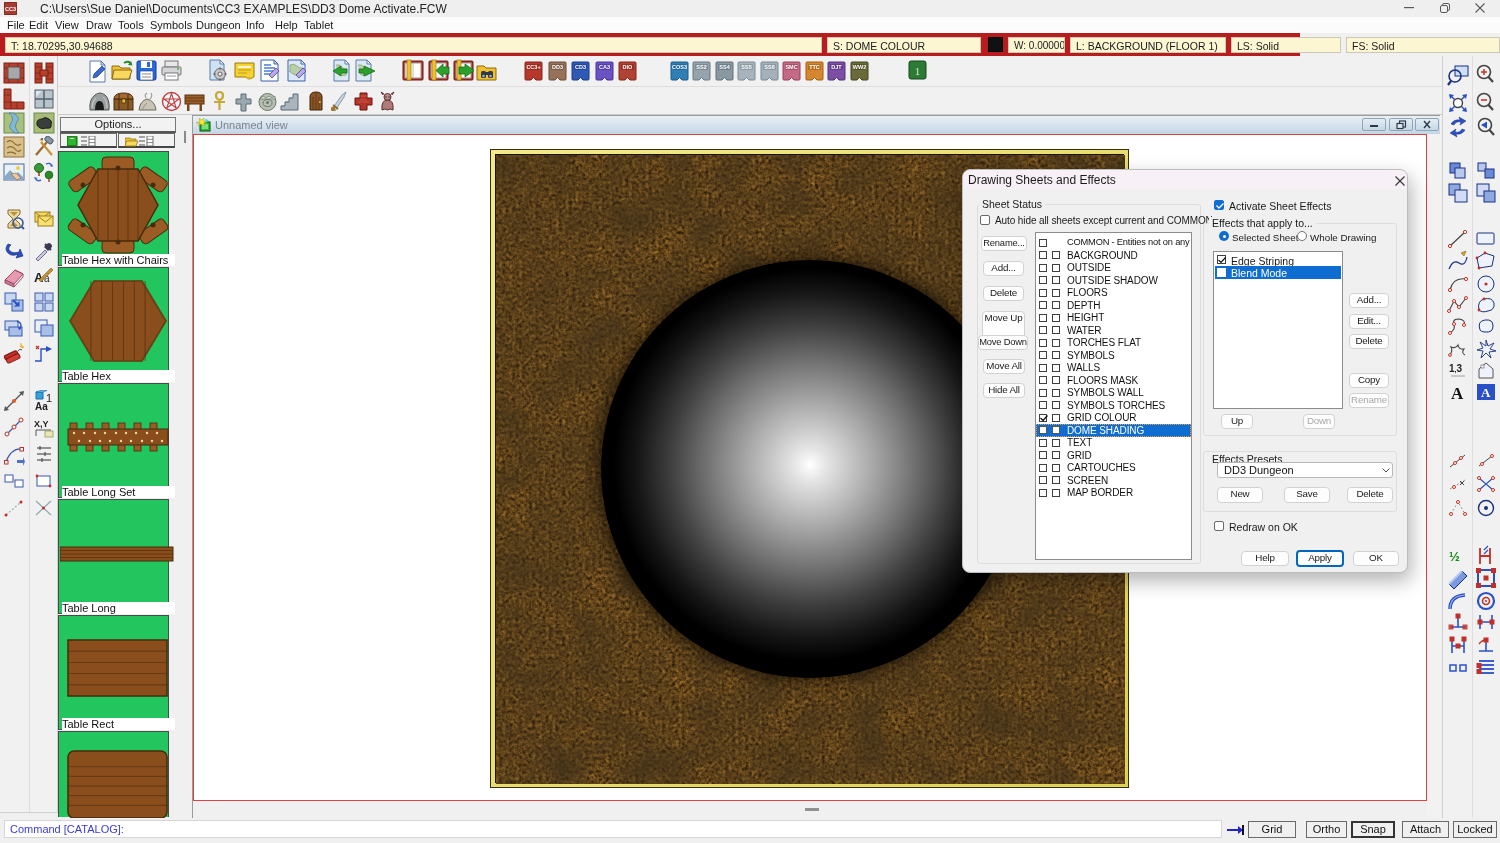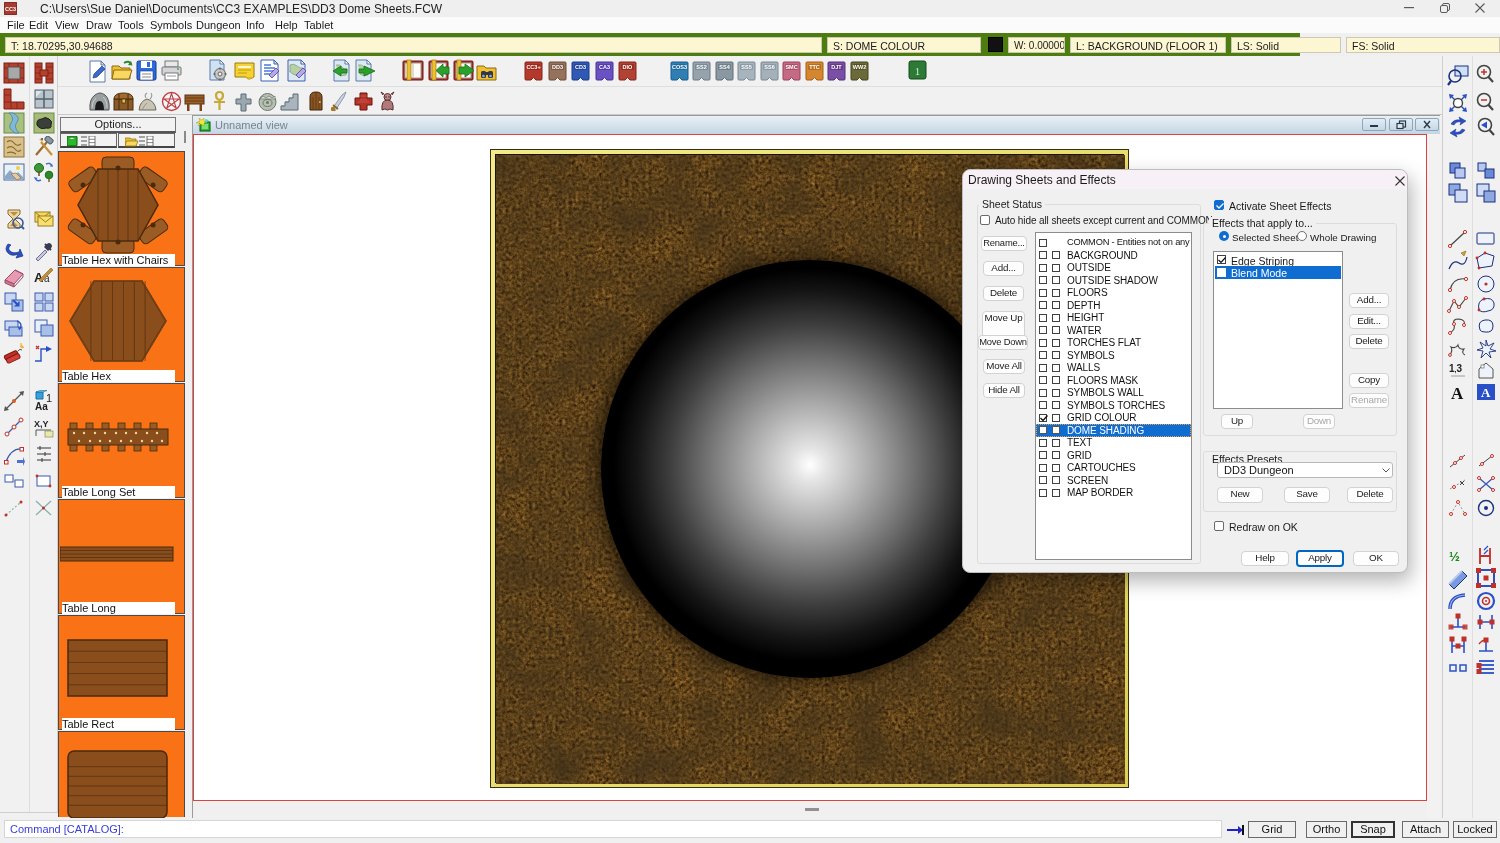--- a/index.html
+++ b/index.html
@@ -3,33 +3,33 @@
 <meta charset="utf-8">
 <style>
   * { margin:0; padding:0; box-sizing:border-box; }
   html,body { width:1500px; height:843px; overflow:hidden; }
   body { font-family:"Liberation Sans", sans-serif; background:#f0f0f0; position:relative; }
   .abs { position:absolute; }
   #titlebar { left:0; top:0; width:1500px; height:17px; background:#f0eff0; }
   #titlebar .ttl { position:absolute; left:40px; top:2px; font-size:12px; color:#222; white-space:nowrap; }
   #menubar { left:0; top:17px; width:1500px; height:16px; background:#fbfbfb; }
   .mi { position:absolute; top:2px; font-size:11px; color:#1a1a1a; }
-  #statusband { left:0; top:33px; width:1300px; height:23px; background:#4d7c0f; }
+  #statusband { left:0; top:33px; width:1300px; height:23px; background:#b91c1c; }
   .yfield { position:absolute; top:4px; height:16px; background:#fdf6d3; border:1px solid #cbc9b6; font-size:10.5px; color:#1a1a1a; padding:2px 0 0 5px; white-space:nowrap; overflow:hidden; }
   #toolrow1 { left:58px; top:56px; width:1384px; height:31px; background:#f1f1f1; border-bottom:1px solid #dedede; }
   #toolrow2 { left:58px; top:87px; width:1384px; height:28px; background:#f1f1f1; border-bottom:1px solid #c9c9c9; }
   #lefttools { left:0; top:56px; width:58px; height:757px; background:#f1f1f1; border-right:1px solid #cfcfcf; border-bottom:1px solid #cfcfcf; }
   #lefttools .colsep { position:absolute; left:29px; top:0; width:1px; height:100%; background:#dedede; }
   #righttools { left:1442px; top:56px; width:58px; height:787px; background:#f1f1f1; border-left:1px solid #cfcfcf; }
   #righttools .colsep { position:absolute; left:29px; top:0; width:1px; height:100%; background:#dedede; }
   .ico { position:absolute; }
   #leftpanel { left:58px; top:115px; width:134px; height:698px; background:#f0f0f0; }
   #optbtn { position:absolute; left:2px; top:2px; width:116px; height:16px; background:#f2f2f2; border:1px solid #777; border-bottom:2px solid #555; font-size:11px; text-align:center; color:#222; line-height:13px; }
   .smbtn { position:absolute; top:18px; width:57px; height:15px; background:#f2f2f2; border:1px solid #666; border-bottom:2px solid #444; }
-  .cell { position:absolute; left:0px; width:127px; height:115px; background:#f97316; border:1px solid #4a4a4a; }
+  .cell { position:absolute; left:0px; width:111px; height:115px; background:#22c55e; border:1px solid #4a4a4a; }
   .celllbl { font-size:11px; color:#111; position:absolute; left:3px; bottom:-1px; background:#fff; width:113px; }
   #lpscroll { position:absolute; left:126px; top:16px; width:2px; height:12px; background:#8a8a8a; }
   #childwin { left:192px; top:115px; width:1248px; height:703px; background:#f2f2f2; border-top:1px solid #9a9a9a; border-left:1px solid #9a9a9a; }
   #childtitle { position:absolute; left:0; top:0px; width:1247px; height:18px; background:linear-gradient(#e9f0f6,#c3d5e4); }
   #childtitle .t { position:absolute; left:22px; top:3px; font-size:11px; color:#7a838d; }
   .cwbtn { position:absolute; top:2px; width:24px; height:13px; background:linear-gradient(#e4edf4,#c6d7e5); border:1px solid #8fa5ba; border-radius:2px; }
   #canvas { position:absolute; left:0px; top:18px; width:1234px; height:667px; background:#fff; border:1px solid #e04040; }
   #botstrip { position:absolute; left:0px; top:686px; width:1234px; height:17px; background:#f0f0f0; }
   #rstrip { position:absolute; left:1234px; top:18px; width:13px; height:685px; background:#f2f2f2; }
   #mapframe { position:absolute; left:297px; top:33px; width:639px; height:639px; border:1px solid #3a2c10; background:linear-gradient(135deg,#f2ea8a,#ddd052); padding:4px; }
@@ -57,21 +57,21 @@
   .bbtn { position:absolute; top:3px; height:17px; background:#f0f0f0; border:1px solid #6a6a6a; font-size:11px; color:#111; text-align:center; line-height:14px; }
   svg { display:block; }
 </style>
 </head>
 <body>
   <div id="titlebar" class="abs">
     <svg class="abs" style="left:4px;top:2px" width="13" height="13">
       <rect x="0" y="0" width="13" height="13" rx="2" fill="#a63b32" stroke="#6a1a12"></rect>
       <text x="6.5" y="9" font-size="5.5" fill="#fff" text-anchor="middle" font-family="Liberation Sans" font-weight="bold">CC3</text>
     </svg>
-    <div class="ttl">C:\Users\Sue Daniel\Documents\CC3 EXAMPLES\DD3 Dome Sheets.FCW</div>
+    <div class="ttl">C:\Users\Sue Daniel\Documents\CC3 EXAMPLES\DD3 Dome Activate.FCW</div>
     <svg class="abs" style="left:1404px;top:7px" width="10" height="2">
       <rect width="10" height="1.2" fill="#5a5a5a"></rect>
     </svg>
     <svg class="abs" style="left:1440px;top:3px" width="10" height="10">
       <rect x="2.5" y="0.5" width="7" height="7" rx="1.5" fill="none" stroke="#5a5a5a"></rect>
       <rect x="0.5" y="2.5" width="7" height="7" rx="1.5" fill="#f0eff0" stroke="#5a5a5a"></rect>
     </svg>
     <svg class="abs" style="left:1475px;top:3px" width="10" height="10">
       <path d="M0.5,0.5 L9.5,9.5 M9.5,0.5 L0.5,9.5" stroke="#5a5a5a" stroke-width="1.1"></path>
     </svg>

